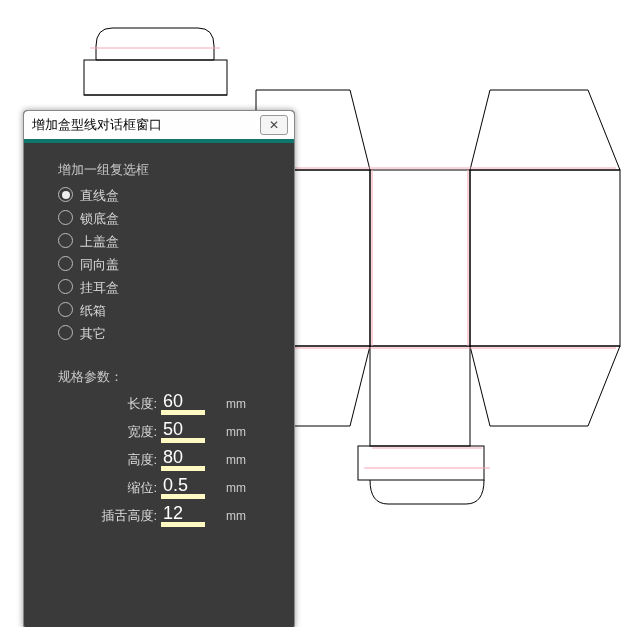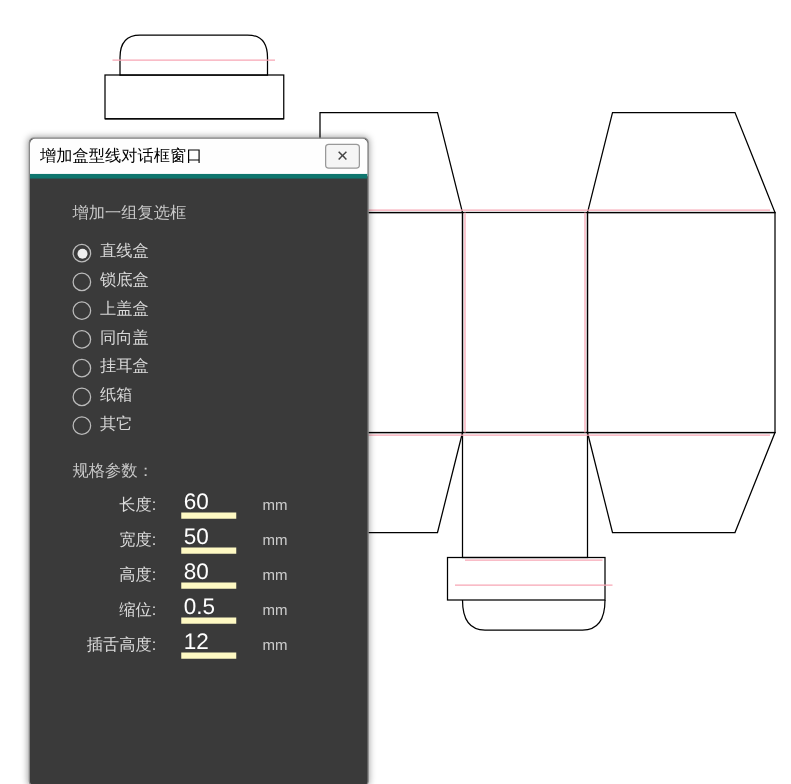--- a/index.html
+++ b/index.html
@@ -1,32 +1,32 @@
 <!DOCTYPE html>
 <html><head>
 <meta charset="utf-8">
 <style>
   html,body{margin:0;padding:0;width:633px;height:627px;background:#fff;font-family:"Microsoft YaHei","SimSun",sans-serif;font-size:13px;color:#222;overflow:hidden;}
   .canvas{position:absolute;left:0;top:0;width:633px;height:627px;}
   .dialog{position:absolute;left:23px;top:110px;width:270px;height:517px;background:#3a3a3a;border:1px solid #888;border-radius:4px;box-shadow:0 0 6px rgba(0,0,0,.4);display:flex;flex-direction:column;}
   .titlebar{height:28px;background:#fefefe;border-bottom:4px solid #0f766e;border-radius:4px 4px 0 0;display:flex;align-items:center;padding:0 6px 0 8px;color:#000;font-size:13px;}
   .titlebar .spacer{flex:1;}
   .closebtn{width:26px;height:18px;border:1px solid #999;border-radius:3px;background:#f5f5f5;display:flex;align-items:center;justify-content:center;color:#444;font-size:12px;cursor:pointer;}
-  .body{flex:1;padding:18px 26px 0 34px;color:#ccc;overflow:hidden;}
+  .body{flex:1;padding:18px 10px 0 34px;color:#ccc;overflow:hidden;}
   .group-title{color:#c8c8c8;font-size:13px;margin-bottom:8px;}
-  .opt{display:flex;align-items:flex-end;height:23px;margin-bottom:0px;cursor:pointer;}
+  .opt{display:flex;align-items:flex-start;height:23px;margin-bottom:0px;cursor:pointer;}
   .opt .icon{width:13px;height:13px;border:1.5px solid #bbb;border-radius:50%;margin-right:7px;position:relative;flex:0 0 auto;}
   .opt.selected .icon::after{content:"";position:absolute;left:2.5px;top:2.5px;width:8px;height:8px;border-radius:50%;background:#eee;}
   .opt.check .icon{border-radius:2px;background:#fff;border:1.5px solid #bbb;}
   .opt.check.selected .icon{background:#fff;}
   .opt.check.selected .icon::after{content:"✓";position:absolute;left:0px;top:-3px;width:auto;height:auto;border-radius:0;background:none;color:#000;font-size:12px;line-height:1;}
   .opt span.lbl{color:#d8d8d8;font-size:13px;}
   .params-title{color:#c8c8c8;font-size:13px;margin-top:20px;margin-bottom:4px;}
   .param-row{display:flex;align-items:center;height:28px;justify-content:flex-end;padding-right:40px;}
-  .param-row .plabel{color:#ddd;font-size:13px;text-align:right;margin-right:20px;}
+  .param-row .plabel{color:#ddd;font-size:13px;text-align:right;margin-right:4px;}
   .param-row input{width:40px;height:17px;border:none;border-bottom:5px solid #fef9c3;background:transparent;color:#fff;font-size:18px;padding:0 2px;outline:none;}
   .param-row .unit{color:#ccc;font-size:12px;margin-left:21px;width:18px;}
 </style>
 </head>
 <body>
 
 <svg class="canvas" viewBox="0 0 633 627">
   <g fill="none" stroke="#000" stroke-width="1">
 
     <path d="M96 46 Q96 28 112 28 L198 28 Q214 28 214 46 L214 60 L96 60 Z"></path>

